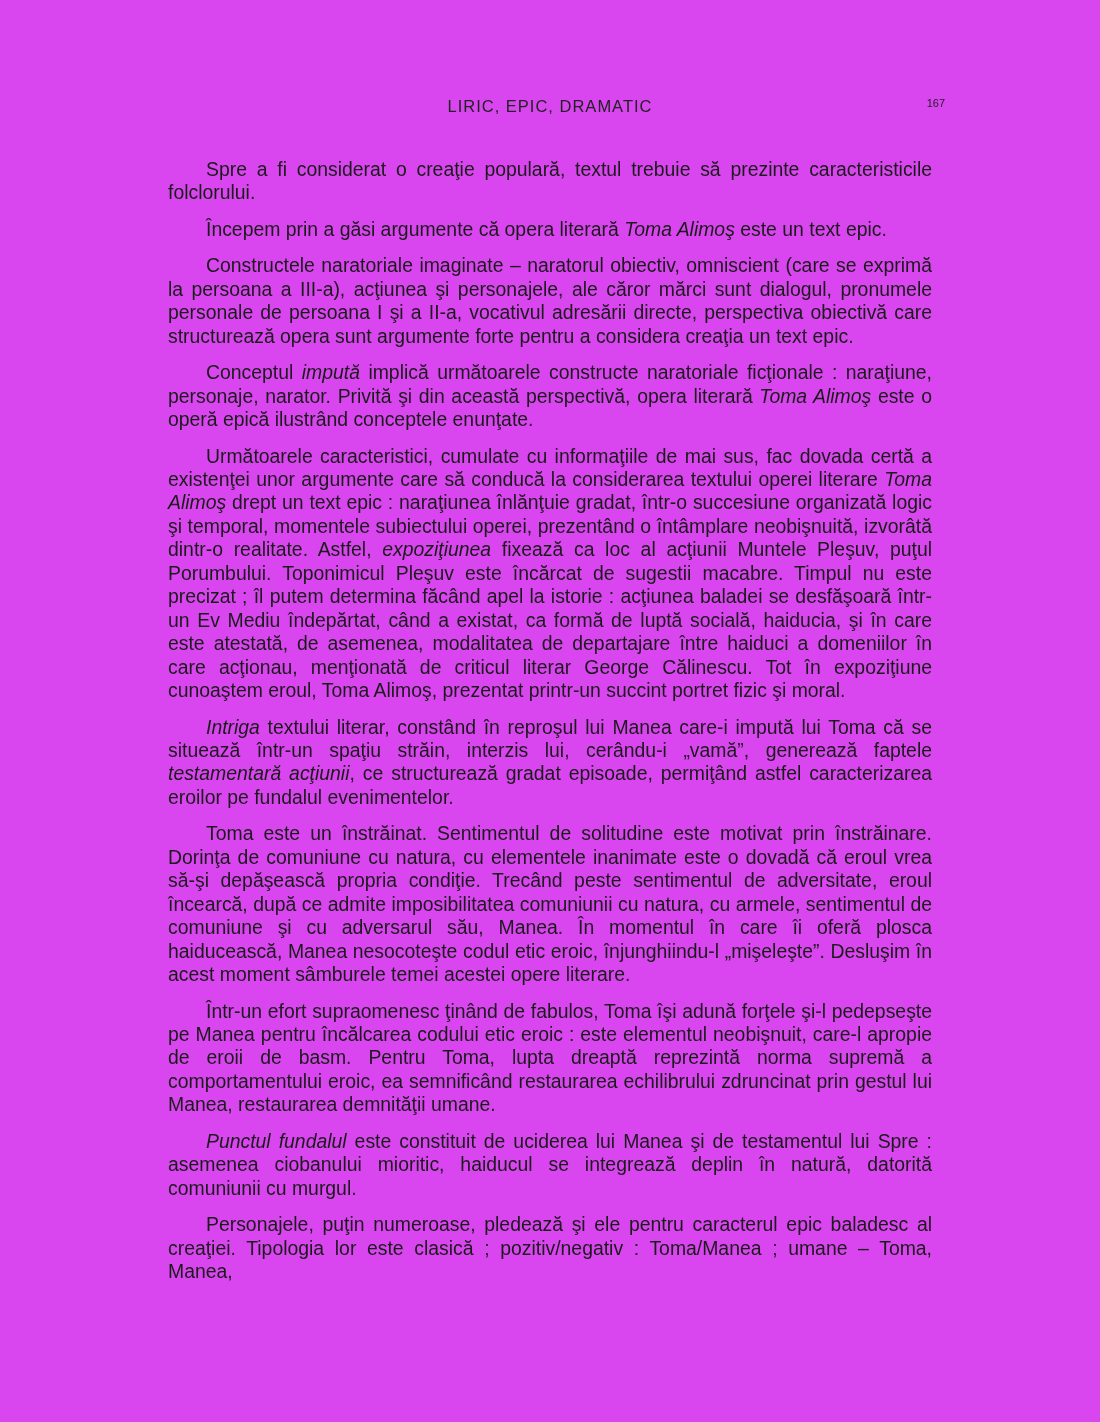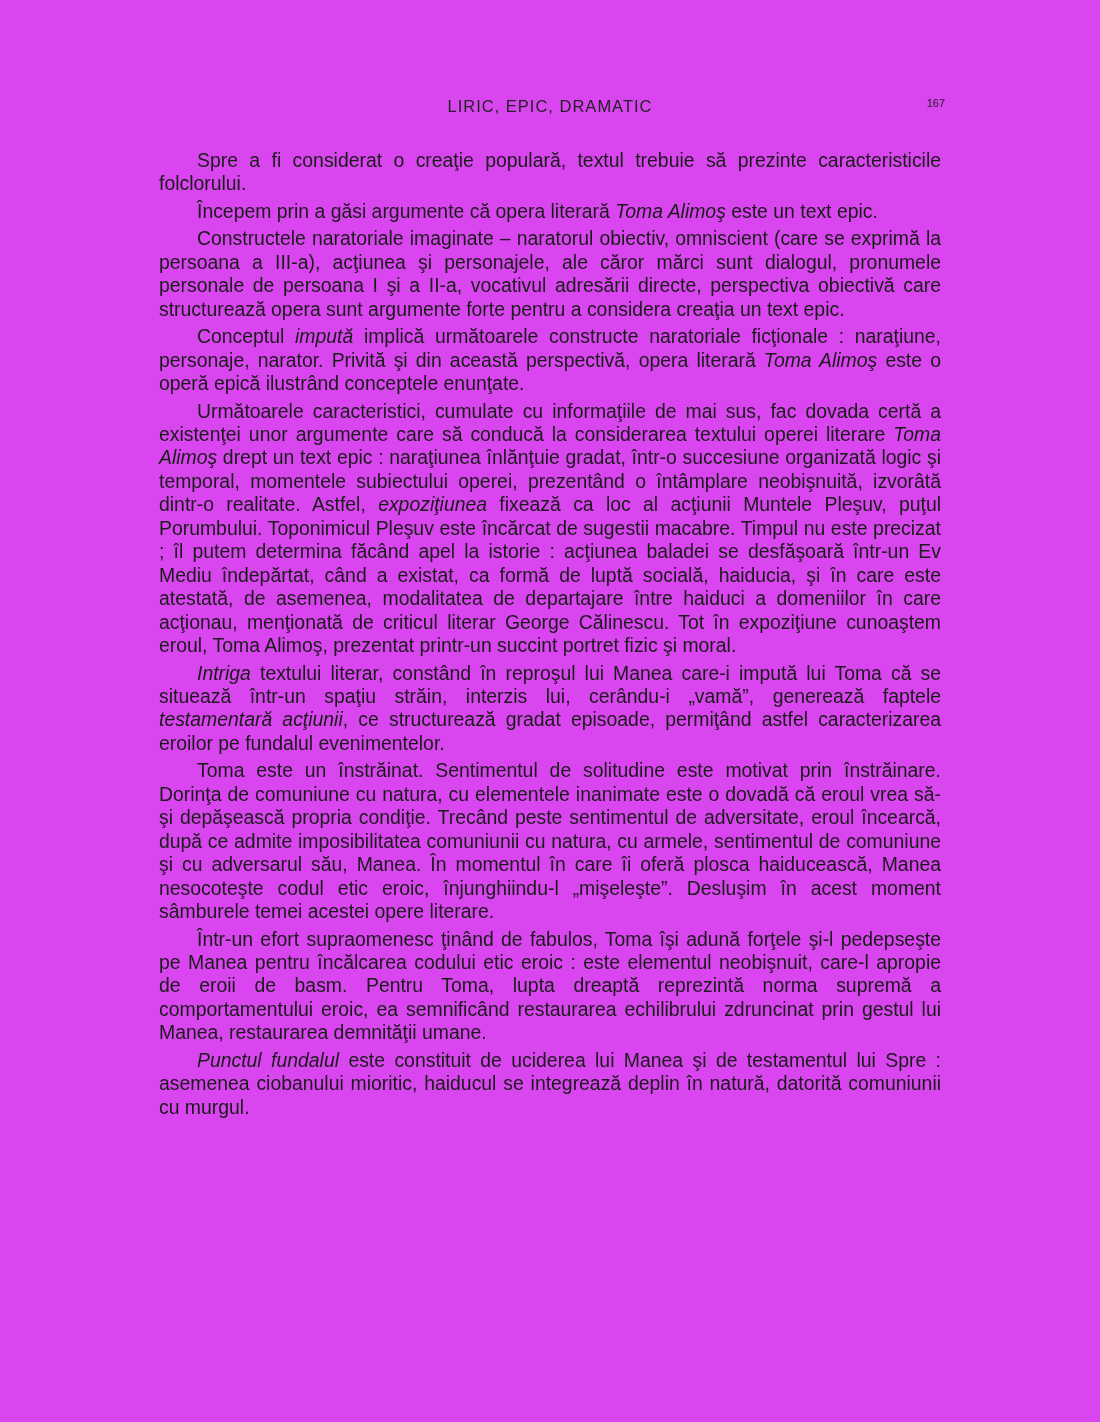--- a/index.html
+++ b/index.html
@@ -42,21 +42,21 @@
     position: absolute;
     top: 145px;
     left: 155px;
     width: 790px;
     font-size: 19.4px;
     line-height: 23.45px;
     text-align: justify;
     color: #1b1b1b;
   }
   .body-text p {
-    margin: 4px;
+    margin: 13px;
     padding: 0;
     text-indent: 38px;
   }
   .body-text em {
     font-style: italic;
   }
 </style>
 </head>
 <body>
 
@@ -70,15 +70,16 @@
   <div class="body-text">
       <p><span>Spre a fi considerat o creaţie populară, textul trebuie să prezinte caracteristicile folclorului.</span></p>
       <p><span>Începem prin a găsi argumente că opera literară </span><em>Toma Alimoş</em><span> este un text epic.</span></p>
       <p><span>Constructele naratoriale imaginate – naratorul obiectiv, omniscient (care se exprimă la persoana a III-a), acţiunea şi personajele, ale căror mărci sunt dialogul, pronumele personale de persoana I şi a II-a, vocativul adresării directe, perspectiva obiectivă care structurează opera sunt argumente forte pentru a considera creaţia un text epic.</span></p>
       <p><span>Conceptul </span><em>impută</em><span> implică următoarele constructe naratoriale ficţionale :  naraţiune, personaje, narator. Privită şi din această perspectivă, opera literară </span><em>Toma Alimoş</em><span> este o operă epică ilustrând conceptele enunţate.</span></p>
       <p><span>Următoarele caracteristici, cumulate cu informaţiile de mai sus, fac dovada certă a existenţei unor argumente care să conducă la considerarea textului operei literare </span><em>Toma Alimoş</em><span> drept un text epic :  naraţiunea înlănţuie gradat, într-o succesiune organizată logic şi temporal, momentele subiectului operei, prezentând o întâmplare neobişnuită, izvorâtă dintr-o realitate. Astfel, </span><em>expoziţiunea</em><span> fixează ca loc al acţiunii Muntele Pleşuv, puţul Porumbului. Toponimicul Pleşuv este încărcat de sugestii macabre. Timpul nu este precizat ;  îl putem determina făcând apel la istorie :  acţiunea baladei se desfăşoară într-un Ev Mediu îndepărtat, când a existat, ca formă de luptă socială, haiducia, şi în care este atestată, de asemenea, modalitatea de departajare între haiduci a domeniilor în care acţionau, menţionată de criticul literar George Călinescu. Tot în expoziţiune cunoaştem eroul, Toma Alimoş, prezentat printr-un succint portret fizic şi moral.</span></p>
       <p><em>Intriga</em><span> textului literar, constând în reproşul lui Manea care-i impută lui Toma că se situează într-un spaţiu străin, interzis lui, cerându-i „vamă”, generează faptele </span><em>testamentară acţiunii</em><span>, ce structurează gradat episoade, permiţând astfel caracterizarea eroilor pe fundalul evenimentelor.</span></p>
       <p><span>Toma este un înstrăinat. Sentimentul de solitudine este motivat prin înstrăinare. Dorinţa de comuniune cu natura, cu elementele inanimate este o dovadă că eroul vrea să-şi depăşească propria condiţie. Trecând peste sentimentul de adversitate, eroul încearcă, după ce admite imposibilitatea comuniunii cu natura, cu armele, sentimentul de comuniune şi cu adversarul său, Manea. În momentul în care îi oferă plosca haiducească, Manea nesocoteşte codul etic eroic, înjunghiindu-l „mişeleşte”. Desluşim în acest moment sâmburele temei acestei opere literare.</span></p>
       <p><span>Într-un efort supraomenesc ţinând de fabulos, Toma îşi adună forţele şi-l pedepseşte pe Manea pentru încălcarea codului etic eroic :  este elementul neobişnuit, care-l apropie de eroii de basm. Pentru Toma, lupta dreaptă reprezintă norma supremă a comportamentului eroic, ea semnificând restaurarea echilibrului zdruncinat prin gestul lui Manea, restaurarea demnităţii umane.</span></p>
       <p><em>Punctul fundalul</em><span> este constituit de uciderea lui Manea şi de testamentul lui Spre :  asemenea ciobanului mioritic, haiducul se integrează deplin în natură, datorită comuniunii cu murgul.</span></p>
+      <p><span>Personajele, puţin numeroase, pledează şi ele pentru caracterul epic baladesc al creaţiei. Tipologia lor este clasică ;  pozitiv/negativ :  Toma/Manea ;  umane – Toma, Manea,</span></p>
     </div>
 
 </div>
 
 </body></html>

